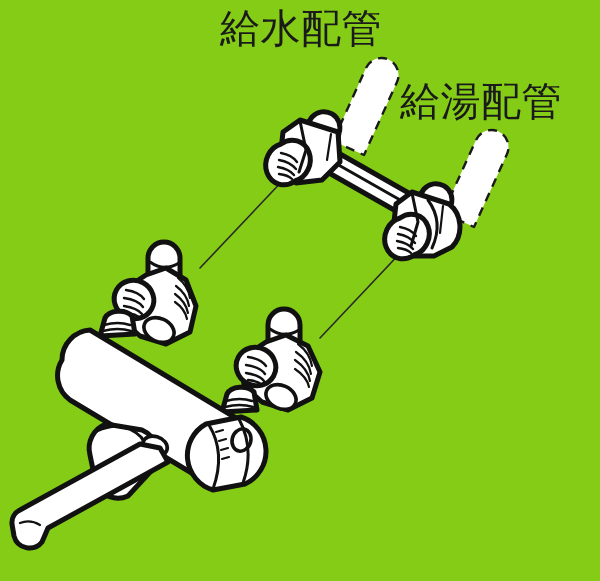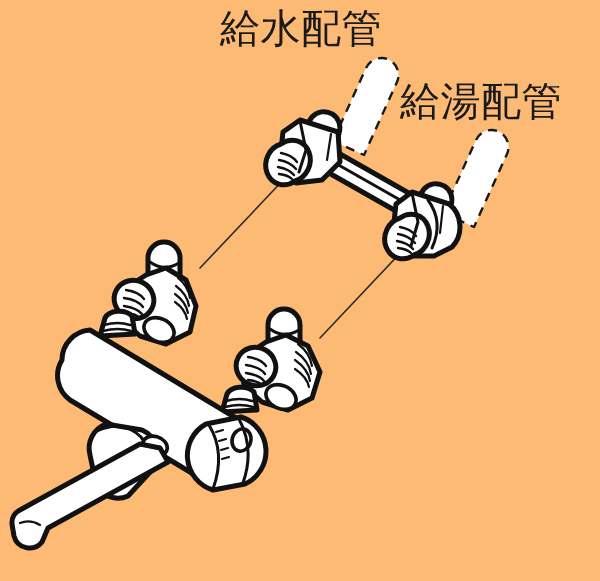--- a/index.html
+++ b/index.html
@@ -77,21 +77,21 @@
     stroke: #1a1a1a;
     stroke-width: 2.4;
     stroke-dasharray: 9 7;
     stroke-linejoin: round;
     stroke-linecap: butt;
   }
 </style>
 </head>
 <body>
 
-<div id="diagram-root" style="background: #fdba74; width: 600px; height: 581px;">
+<div id="diagram-root" style="background: #84cc16; width: 600px; height: 581px;">
 
   <svg id="diagram-svg" viewBox="0 0 600 581" xmlns="http://www.w3.org/2000/svg">
 
     <g>
       <path class="ghost-pipe" d="M 333 141 L 366 68 A 17 17 0 0 1 397 82 L 364 155 Z"></path>
     </g>
     <g>
       <path class="ghost-pipe" d="M 443 213 L 476 140 A 17 17 0 0 1 507 154 L 474 227 Z"></path>
     </g>
 

